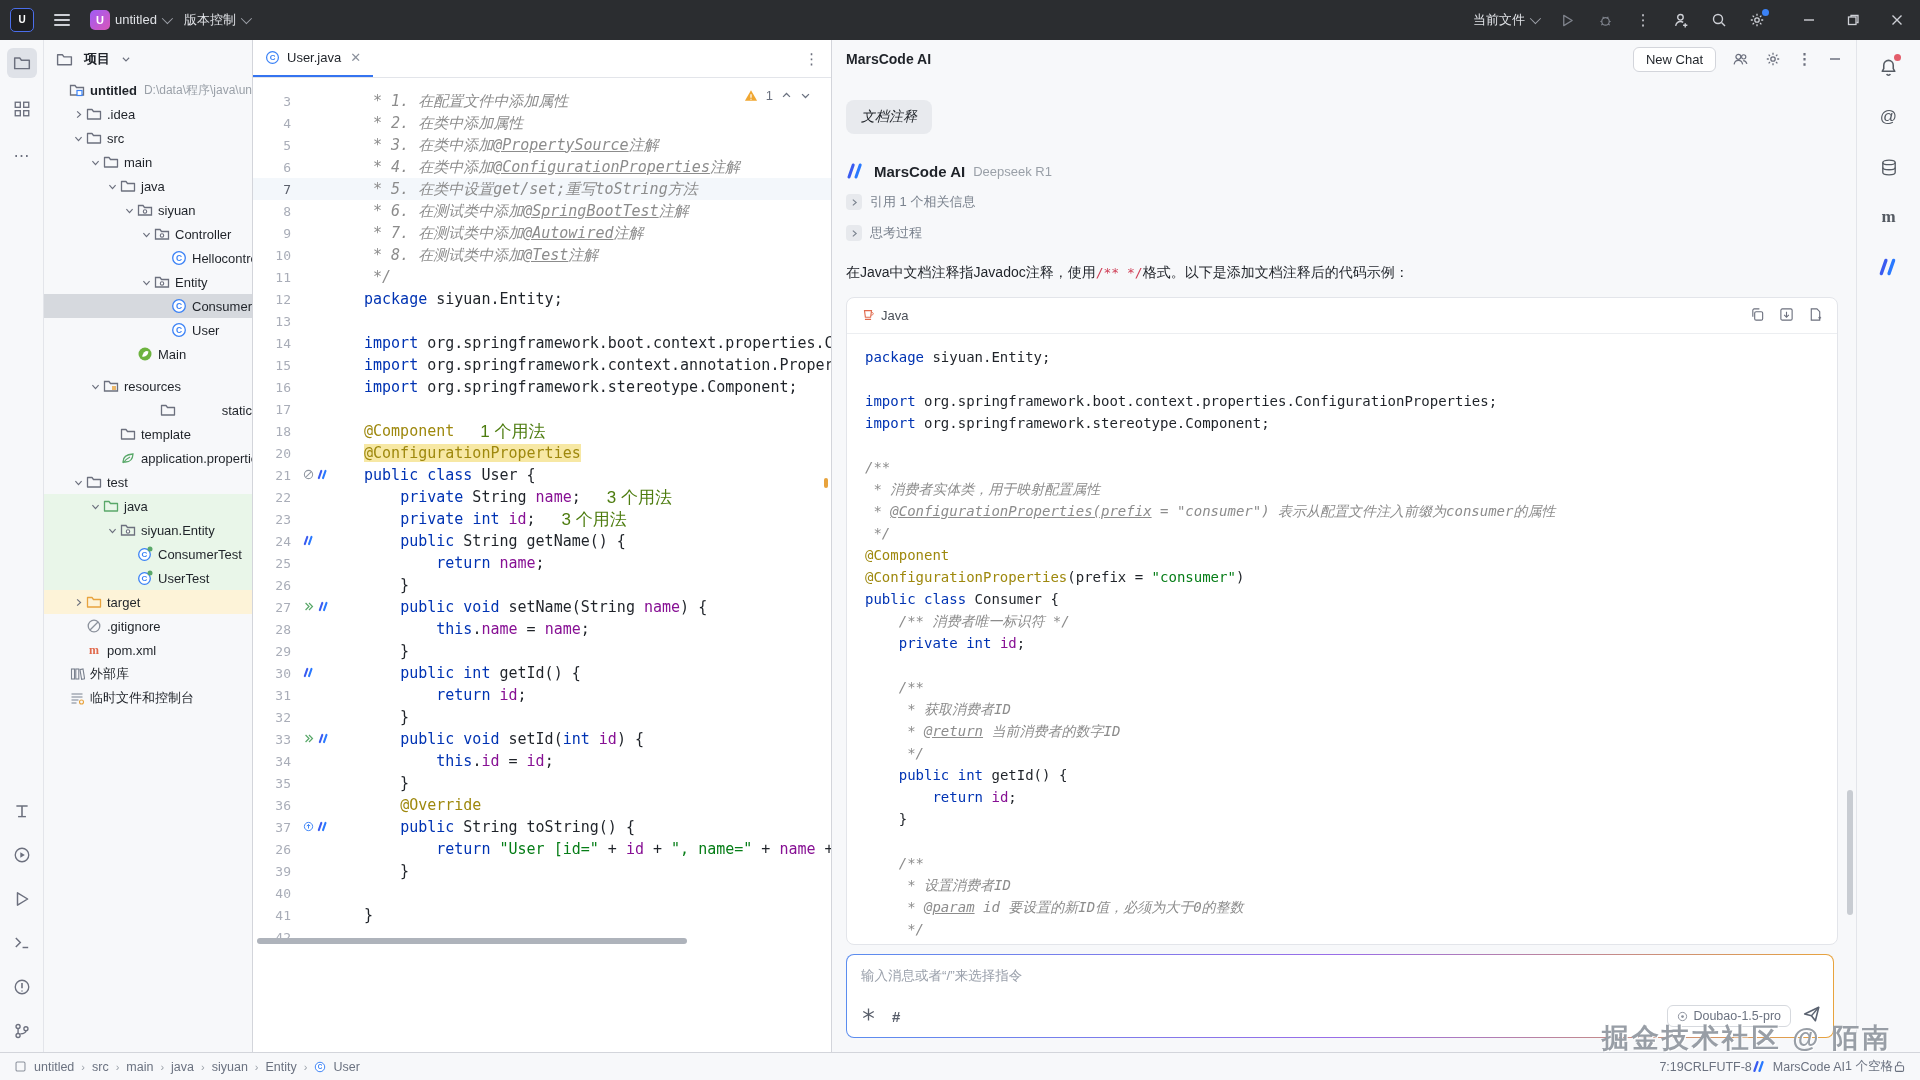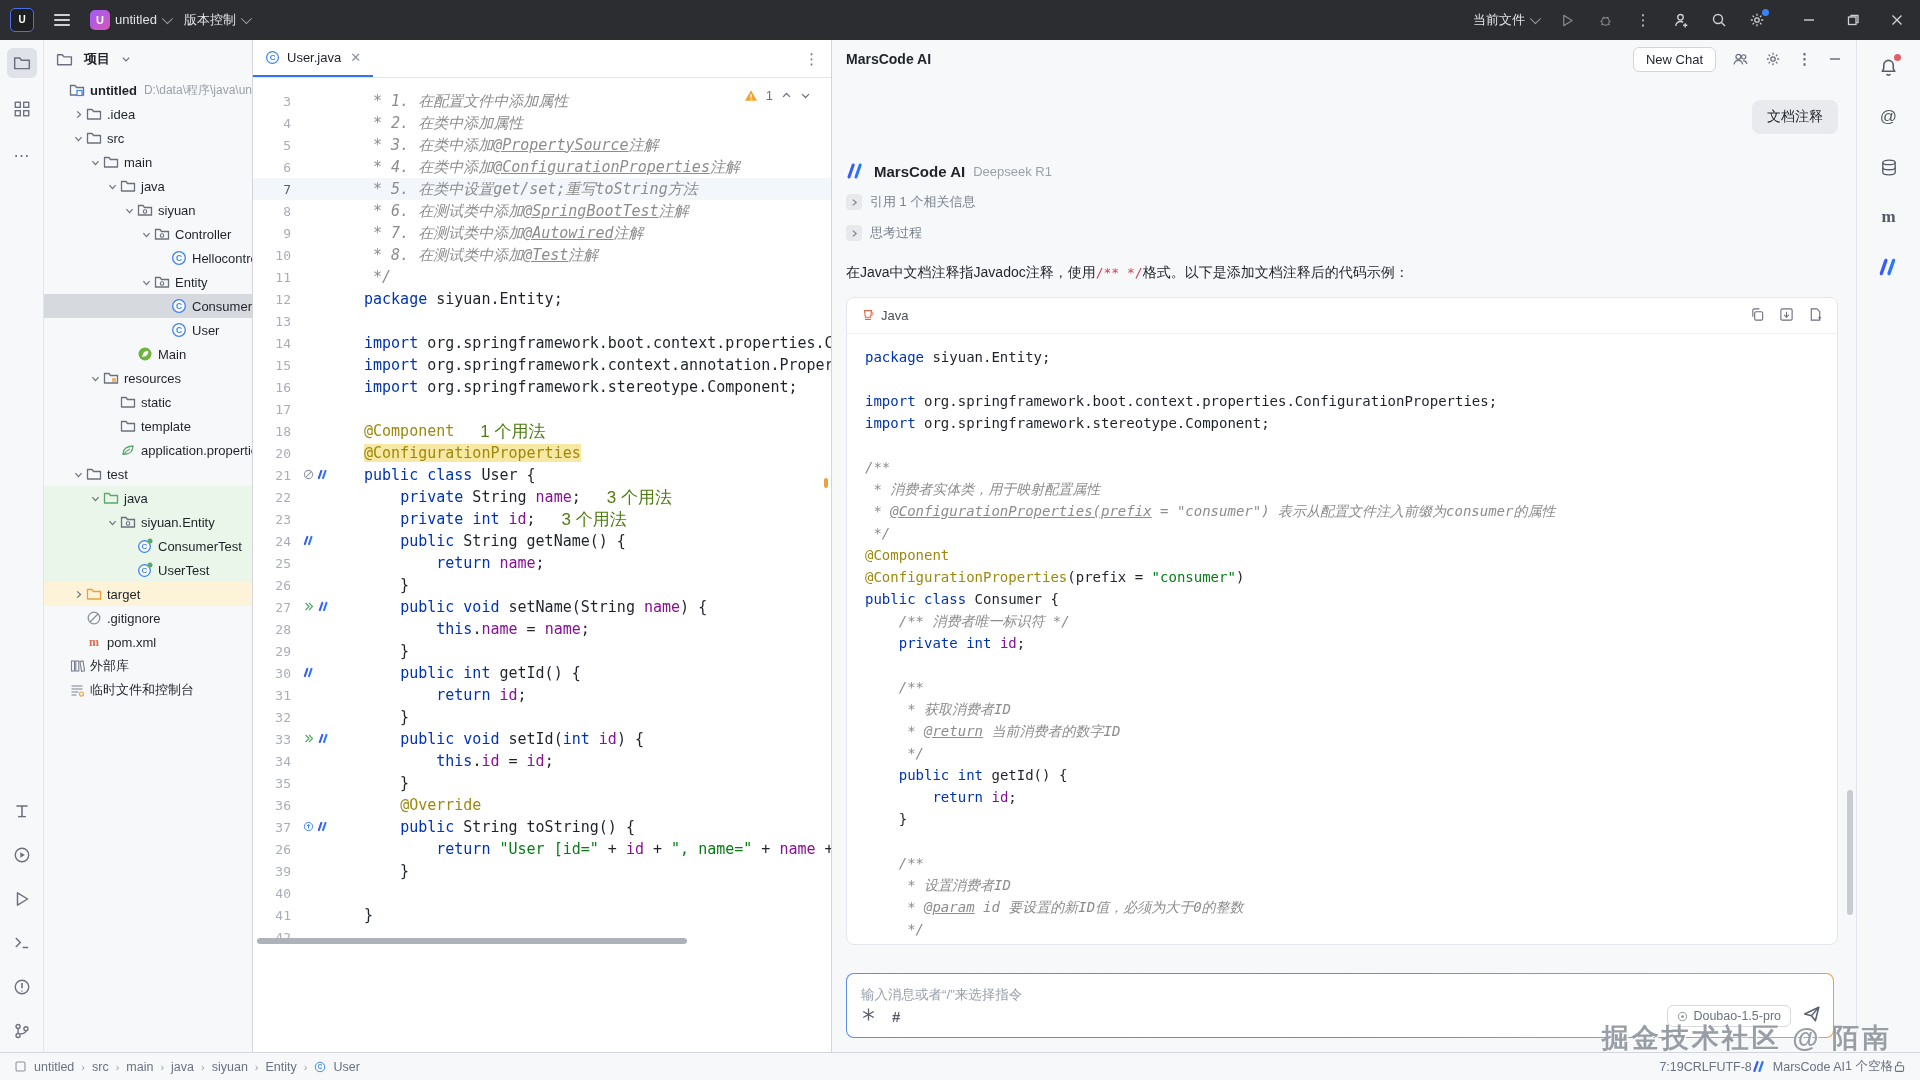--- a/index.html
+++ b/index.html
@@ -60,34 +60,34 @@
   .analysis{position:absolute;top:8px;right:14px;display:flex;align-items:center;gap:8px;font-size:13px;color:#6b7280;background:#fff;padding:2px 6px;border-radius:6px;z-index:5;}
   .hscroll{position:absolute;left:4px;bottom:4px;width:430px;height:6px;border-radius:3px;background:#aeb3bb;z-index:6;}
   .stripe-orange{position:absolute;right:3px;top:438px;width:4px;height:10px;background:#e8a33d;border-radius:2px;z-index:6;}
   
   .chat{position:absolute;left:832px;top:40px;width:1024px;bottom:28px;background:#f7f8fa;overflow:hidden;}
   .chat-head{height:38px;display:flex;align-items:center;padding:0 14px;font-size:14px;font-weight:bold;color:#1f2329;}
   .chat-head-right{margin-left:auto;display:flex;align-items:center;gap:16px;}
   .newchat{border:1px solid #d3d5db;background:#fff;border-radius:6px;padding:4px 12px;font-size:13px;font-weight:normal;color:#1f2329;}
   .ch-ic{color:#6c707e;display:flex;align-items:center;}
   .chat-body{padding:0 18px 0 14px;}
-  .chiprow{display:flex;justify-content:flex-end;margin-top:22px;}
+  .chiprow{display:flex;margin-top:22px;font-style:italic;}
   .userchip{background:#e8eaee;border-radius:8px;padding:8px 15px;font-size:14px;color:#1f2329;}
   .asst-head{display:flex;align-items:center;gap:8px;margin-top:28px;}
   .asst-name{font-size:15px;font-weight:bold;color:#1f2329;}
   .asst-model{font-size:13px;color:#9aa0a8;}
   .collapse{display:flex;align-items:center;gap:8px;margin-top:13px;font-size:13px;color:#7a828e;}
   .collapse .cbox{width:16px;height:16px;border-radius:4px;background:#e7e9ed;display:flex;align-items:center;justify-content:center;}
   .para{margin-top:20px;font-size:14px;color:#1f2329;line-height:1.5;}
   .inlinecode{font-family:"DejaVu Sans Mono",monospace;color:#cf3e56;font-size:13px;}
   .codecard{margin-top:14px;background:#fff;border:1px solid #e3e5ea;border-radius:8px;max-height:648px;overflow:hidden;}
   .cc-head{height:36px;display:flex;align-items:center;padding:0 14px;border-bottom:1px solid #eceef1;font-size:13px;color:#4a4f58;gap:6px;}
   .cc-icons{margin-left:auto;display:flex;gap:14px;color:#6c707e;}
   .cc-pre{padding:12px 18px;font-family:"DejaVu Sans Mono","Liberation Mono",monospace;font-size:14px;line-height:22px;white-space:pre;color:#1f2329;}
-  .chat-input{position:absolute;left:14px;right:22px;bottom:14px;height:65px;border-radius:8px;border:1.5px solid transparent;background:linear-gradient(#fff,#fff) padding-box,linear-gradient(90deg,#5b8def,#9a6de8,#e8a33d) border-box;}
+  .chat-input{position:absolute;left:14px;right:22px;bottom:14px;height:84px;border-radius:8px;border:1.5px solid transparent;background:linear-gradient(#fff,#fff) padding-box,linear-gradient(90deg,#5b8def,#9a6de8,#e8a33d) border-box;}
   .ci-ph{padding:12px 14px 0;font-size:13.5px;color:#9aa0ab;}
   .ci-row{position:absolute;left:14px;right:12px;bottom:10px;display:flex;align-items:center;gap:16px;color:#585e6a;}
   .ci-right{margin-left:auto;display:flex;align-items:center;gap:12px;}
   .modelchip{border:1px solid #d6d9de;border-radius:6px;padding:3px 9px;font-size:12.5px;color:#6b7280;display:flex;align-items:center;gap:5px;background:#fff;}
   .chat-scroll{position:absolute;right:3px;top:750px;width:6px;height:125px;border-radius:3px;background:#c8ccd2;}
   
   .rail{position:absolute;left:1856px;top:40px;width:64px;bottom:28px;background:#f7f8fa;border-left:1px solid #e3e5ea;display:flex;flex-direction:column;align-items:center;padding-top:14px;gap:24px;}
   .rail-ic{position:relative;color:#555b63;display:flex;align-items:center;justify-content:center;width:26px;height:26px;}
   .rail-ic.belldot::after{content:"";position:absolute;top:0;right:1px;width:7px;height:7px;border-radius:50%;background:#e35d6a;}
   
@@ -382,35 +382,35 @@
       <div class="trow" style="padding-left: 78px;">
         <span class="chev"></span>
         <span class="ticon">
           <svg width="16" height="16" viewBox="0 0 16 16">
             <circle cx="8" cy="8" r="6.5" fill="#6db33f"></circle>
             <path d="M5 10.5Q7.5 3.5 11.5 5.5Q10.5 11.5 5 10.5Z" fill="#fff"></path>
           </svg>
         </span>
         <span class="tlabel">Main</span>
       </div>
-      <div class="trow" style="padding-left: 44px;">
+      <div class="trow" style="padding-left: 44px; margin-top: 8px;">
         <span class="chev open">
           <svg width="11" height="11" viewBox="0 0 16 16">
             <path d="M6 3.5l5 4.5-5 4.5" fill="none" stroke="#6c707e" stroke-width="1.7"></path>
           </svg>
         </span>
         <span class="ticon">
           <svg width="16" height="16" viewBox="0 0 16 16">
             <path d="M1.5 3.5h4.5l1.5 2h7v7.5h-13z" fill="none" stroke="#6c707e" stroke-width="1.3"></path>
             <path d="M9 9h4M9 11h4" stroke="#e8a33d" stroke-width="1.3"></path>
           </svg>
         </span>
         <span class="tlabel">resources</span>
       </div>
-      <div class="trow" style="padding-left: 61px;">
+      <div class="trow" style="padding-left: 61px; justify-content: space-between;">
         <span class="chev"></span>
         <span class="ticon">
           <svg width="16" height="16" viewBox="0 0 16 16">
             <path d="M1.5 3.5h4.5l1.5 2h7v7.5h-13z" fill="none" stroke="#6c707e" stroke-width="1.3" stroke-linejoin="round"></path>
           </svg>
         </span>
         <span class="tlabel">static</span>
       </div>
       <div class="trow" style="padding-left: 61px;">
         <span class="chev"></span>

